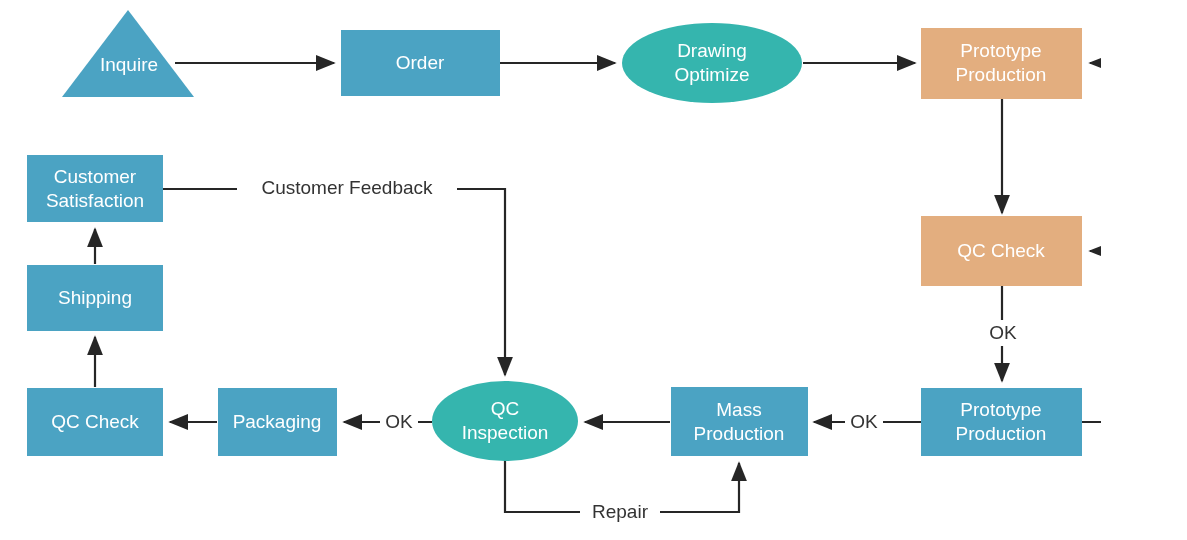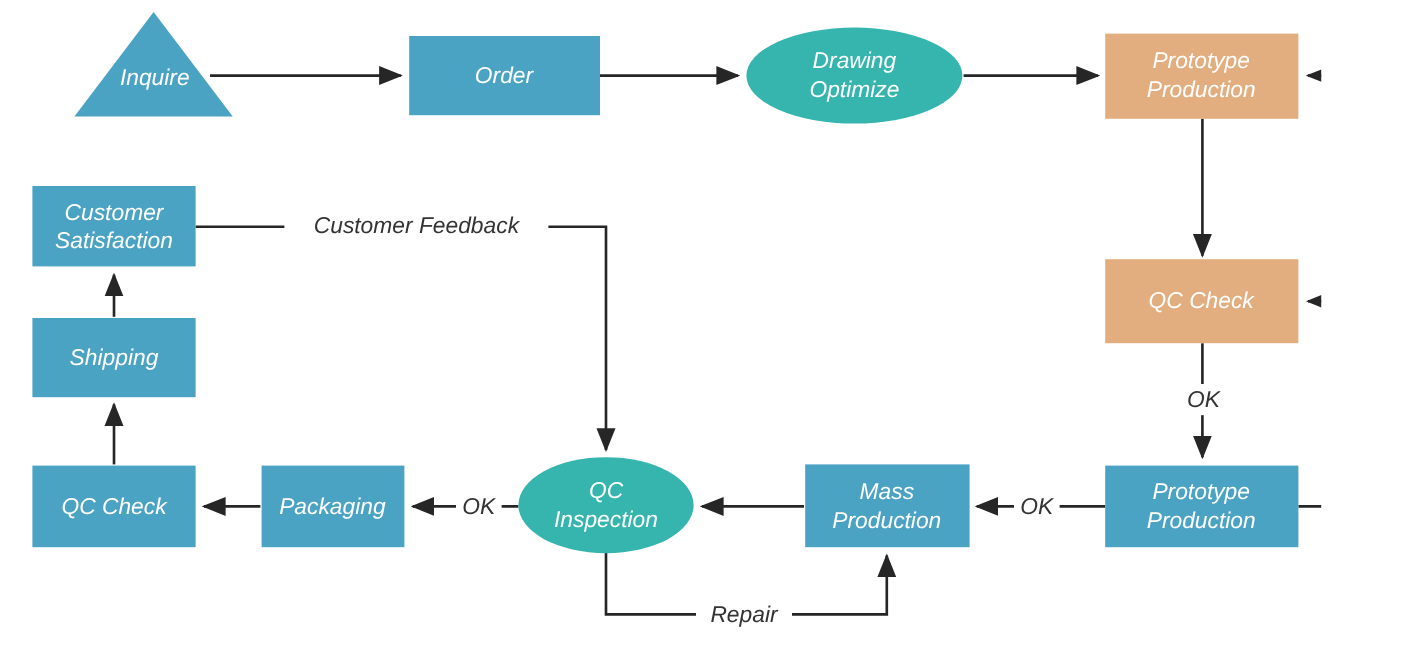--- a/index.html
+++ b/index.html
@@ -7,21 +7,20 @@
     padding: 0;
     background: #ffffff;
   }
   #canvas {
     position: relative;
     width: 1101px;
     height: 540px;
     background: #ffffff;
     font-family: "Liberation Sans", sans-serif;
     overflow: hidden;
-    font-style: italic;
   }
   svg#flow {
     position: absolute;
     top: 0;
     left: 0;
     width: 1187px;
     height: 540px;
   }
   .node-label {
     fill: #ffffff;

